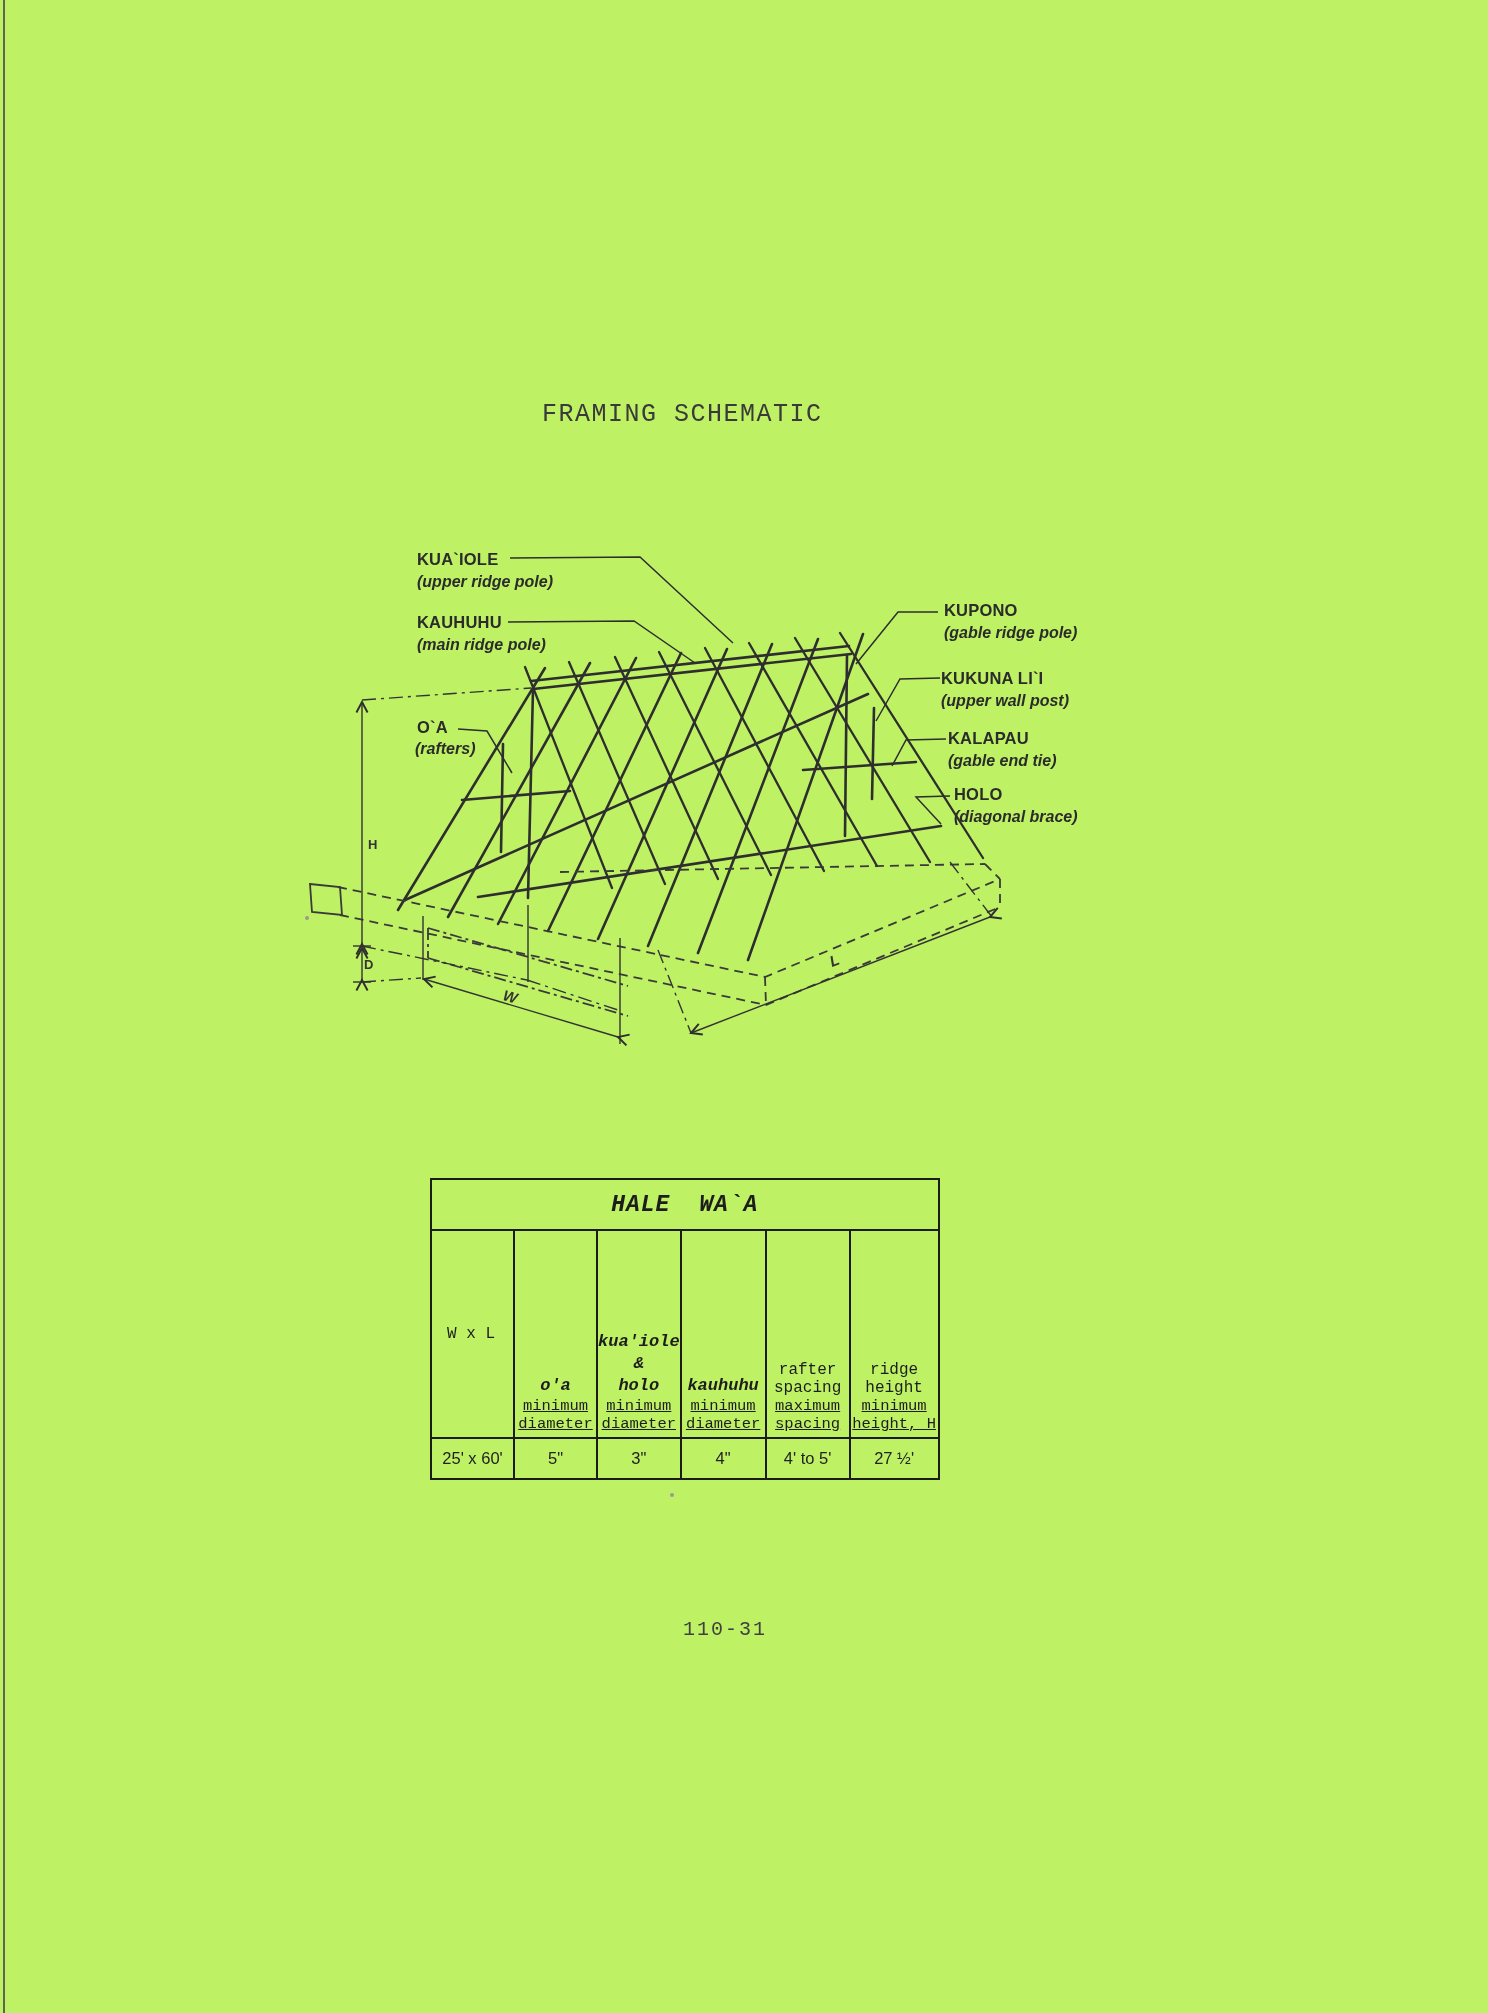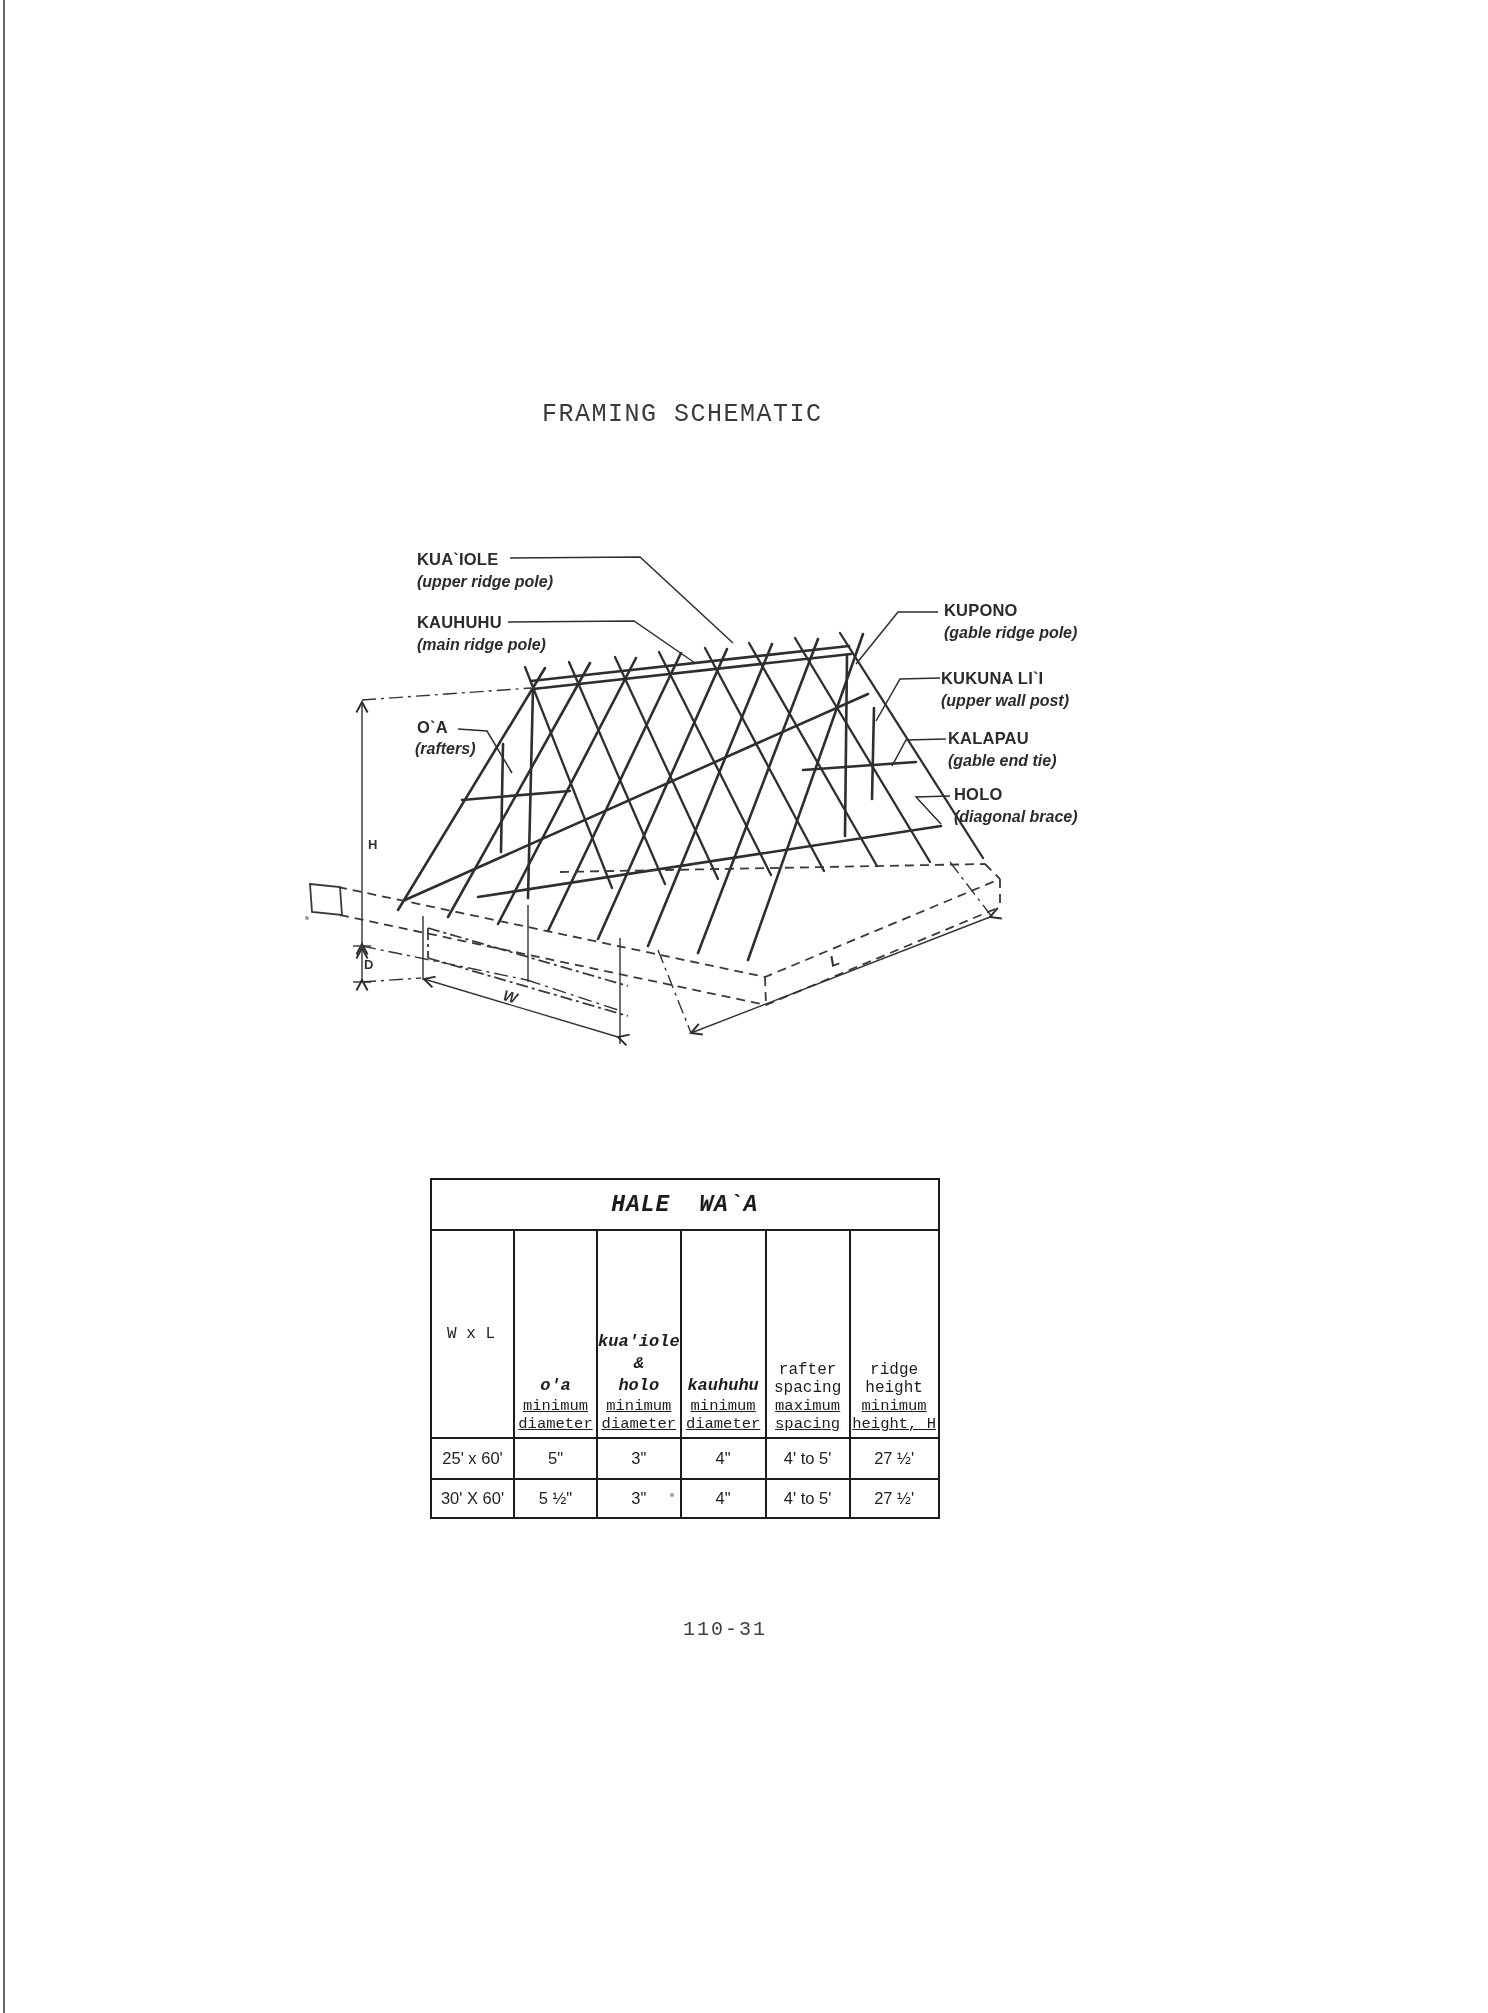--- a/index.html
+++ b/index.html
@@ -1,18 +1,18 @@
 <!DOCTYPE html>
 <html><head>
 <meta charset="utf-8">
 <style>
   html,body { margin:0; padding:0; background:#e8e8e6; }
   .page {
     position:relative; width:1488px; height:2013px; margin:0 auto;
-    background:#ffffff; overflow:hidden;
+    background:#bef264; overflow:hidden;
     font-family:"Liberation Sans", sans-serif; color:#2e2e2e;
   }
   .scan-edge {
     position:absolute; left:3px; top:0; width:2px; height:100%;
     background:#4d4d4d; opacity:.85;
   }
   .speck { position:absolute; width:4px; height:4px; border-radius:50%; background:#9a9a98; }
 
   .doc-title {
     position:absolute; left:542px; top:400px;
@@ -249,25 +249,17 @@
       </td>
     </tr>
     <tr class="row-b">
       <td class="t-data">25' x 60'</td>
       <td class="t-data">5"</td>
       <td class="t-data">3"</td>
       <td class="t-data">4"</td>
       <td class="t-data">4' to 5'</td>
       <td class="t-data">27 ½'</td>
     </tr>
-    <tr class="row-c">
-      <td class="t-data">30' X 60'</td>
-      <td class="t-data">5 ½"</td>
-      <td class="t-data">3"</td>
-      <td class="t-data">4"</td>
-      <td class="t-data">4' to 5'</td>
-      <td class="t-data">27 ½'</td>
-    </tr>
   </tbody>
     </table>
 
   <div class="page-number">110-31</div>
 </div>
 
 </body></html>

